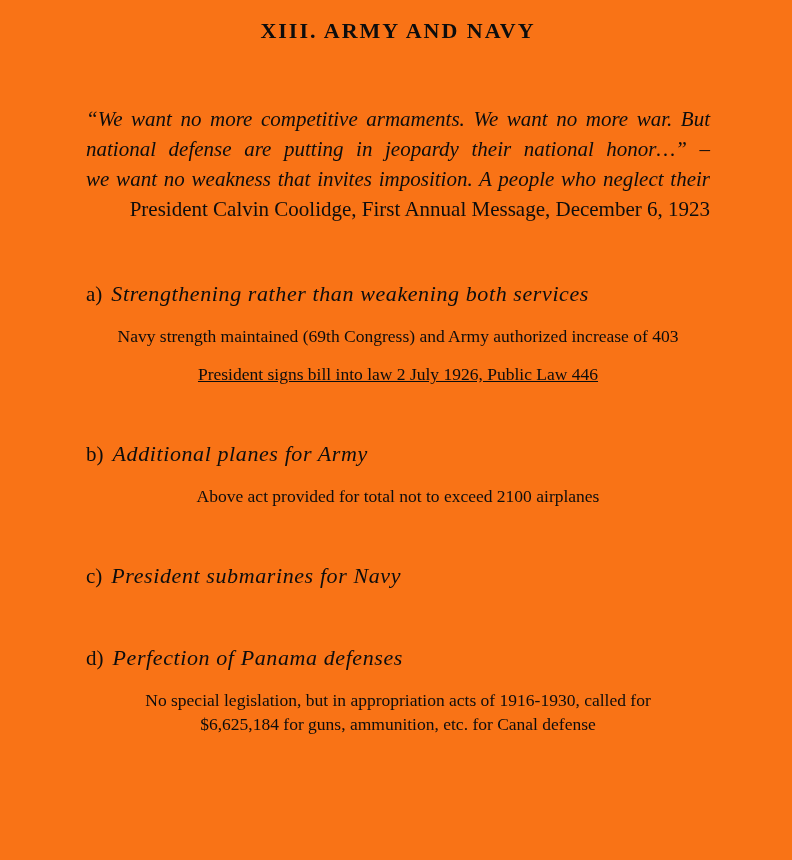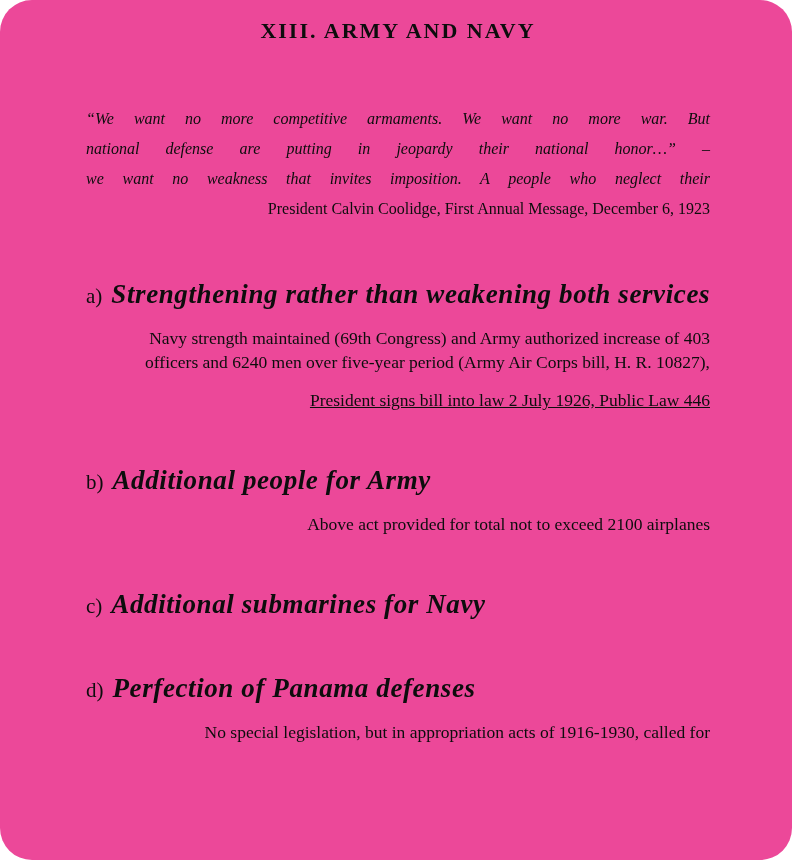--- a/index.html
+++ b/index.html
@@ -12,33 +12,32 @@
     height: 860px;
     overflow: hidden;
     color: #0d0d0d;
     font-family: "Liberation Serif", serif;
   }
   .page {
     box-sizing: border-box;
     width: 792px;
     height: 860px;
     padding: 18px 82px 0 86px;
-    background: #ec4899;
-    border-radius: 32px;
+    background: #f97316;
   }
   .doc-title {
     font-size: 22px;
     line-height: 26px;
     font-weight: bold;
     letter-spacing: 2px;
     text-align: center;
   }
   .quote {
     margin-top: 60px;
-    font-size: 16px;
+    font-size: 21px;
     line-height: 30px;
     font-style: italic;
   }
   .quote-line {
     text-align: justify;
     text-align-last: justify;
   }
   .quote-attrib {
     font-style: normal;
     text-align: right;
@@ -48,30 +47,30 @@
   .sec-heading {
     font-size: 20px;
     line-height: 28px;
     white-space: nowrap;
   }
   .sec-prefix {
     font-size: 21px;
     margin-right: 9px;
   }
   .sec-title {
-    font-size: 27px;
-    font-weight: bold;
+    font-size: 22px;
+    font-weight: normal;
     font-style: italic;
     letter-spacing: 0.6px;
   }
   .sec-body {
     margin-top: 16px;
     font-size: 17.5px;
     line-height: 24px;
-    text-align: right;
+    text-align: center;
   }
   .para + .para { margin-top: 14px; text-decoration: underline; }
   .body-line { white-space: nowrap; }
 </style>
 </head>
 <body>
 
 <div class="page">
 
   <div class="doc-title">XIII. ARMY AND NAVY</div>
@@ -83,49 +82,49 @@
     <div class="quote-attrib">President Calvin Coolidge, First Annual Message, December 6, 1923</div>
   </div>
 
   <div class="section first">
     <div class="sec-heading">
       <span class="sec-prefix">a)</span><span class="sec-title">Strengthening rather than weakening both services</span>
     </div>
     <div class="sec-body">
       <div class="para">
         <div class="body-line">Navy strength maintained (69th Congress) and Army authorized increase of 403</div>
-        <div class="body-line">officers and 6240 men over five-year period (Army Air Corps bill, H. R. 10827),</div>
       </div>
       <div class="para">
         <div class="body-line">President signs bill into law 2 July 1926, Public Law 446</div>
       </div>
     </div>
   </div>
 
   <div class="section">
     <div class="sec-heading">
-      <span class="sec-prefix">b)</span><span class="sec-title">Additional people for Army</span>
+      <span class="sec-prefix">b)</span><span class="sec-title">Additional planes for Army</span>
     </div>
     <div class="sec-body">
       <div class="para">
         <div class="body-line">Above act provided for total not to exceed 2100 airplanes</div>
       </div>
     </div>
   </div>
 
   <div class="section">
     <div class="sec-heading">
-      <span class="sec-prefix">c)</span><span class="sec-title">Additional submarines for Navy</span>
+      <span class="sec-prefix">c)</span><span class="sec-title">President submarines for Navy</span>
     </div>
   </div>
 
   <div class="section">
     <div class="sec-heading">
       <span class="sec-prefix">d)</span><span class="sec-title">Perfection of Panama defenses</span>
     </div>
     <div class="sec-body">
       <div class="para">
         <div class="body-line">No special legislation, but in appropriation acts of 1916-1930, called for</div>
+        <div class="body-line">$6,625,184 for guns, ammunition, etc. for Canal defense</div>
       </div>
     </div>
   </div>
 
 </div>
 
 </body></html>

